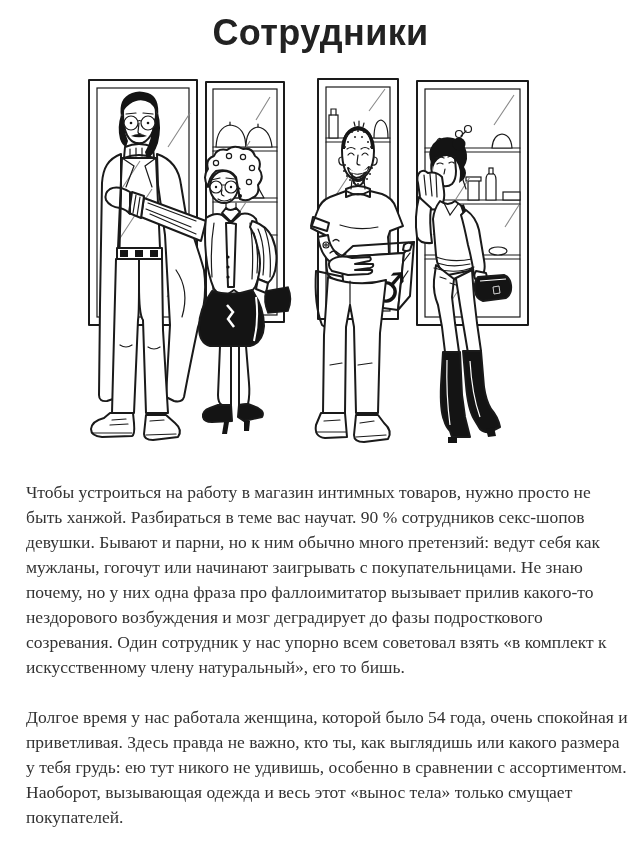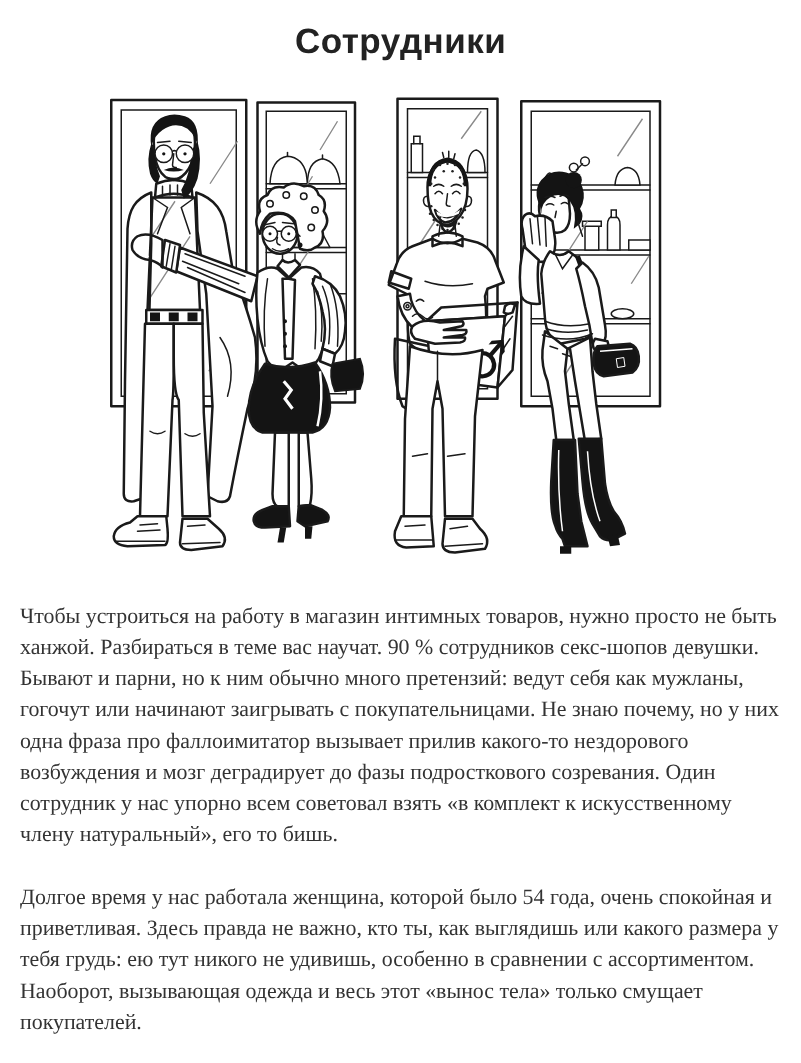--- a/index.html
+++ b/index.html
@@ -3,27 +3,27 @@
 <meta charset="utf-8">
 <style>
   html,body{margin:0;padding:0;}
   body{
     width:641px;height:850px;overflow:hidden;
     background:#ffffff;color:#333;
     font-family:"Liberation Serif", serif;
   }
   h1{
     font-family:"Liberation Sans", sans-serif;
-    font-size:28px;line-height:34px;font-weight:700;
+    font-size:36px;line-height:34px;font-weight:700;
     letter-spacing:.4px;color:#222;text-align:center;
     margin:16px 0 15px 0;
   }
   .illu{display:block;margin:0 auto;}
   .content{padding:0 10px;margin-top:5px;}
-  .content p{font-size:17.5px;line-height:25px;margin:0 0 25px 6px;text-align:left;}
+  .content p{font-size:17.5px;line-height:25px;margin:0 0 25px 16px;text-align:left;}
   .content p:last-child{margin-bottom:0;}
   svg .ln{stroke:#1a1a1a;stroke-width:2;fill:none;stroke-linecap:round;stroke-linejoin:round;}
   svg .th{stroke:#1a1a1a;stroke-width:1.2;fill:none;stroke-linecap:round;}
   svg .rf{stroke:#8a8a8a;stroke-width:1.1;fill:none;}
   svg .wf{fill:#ffffff;}
   svg .bk{fill:#141414;}
 </style>
 </head>
 <body>
 

